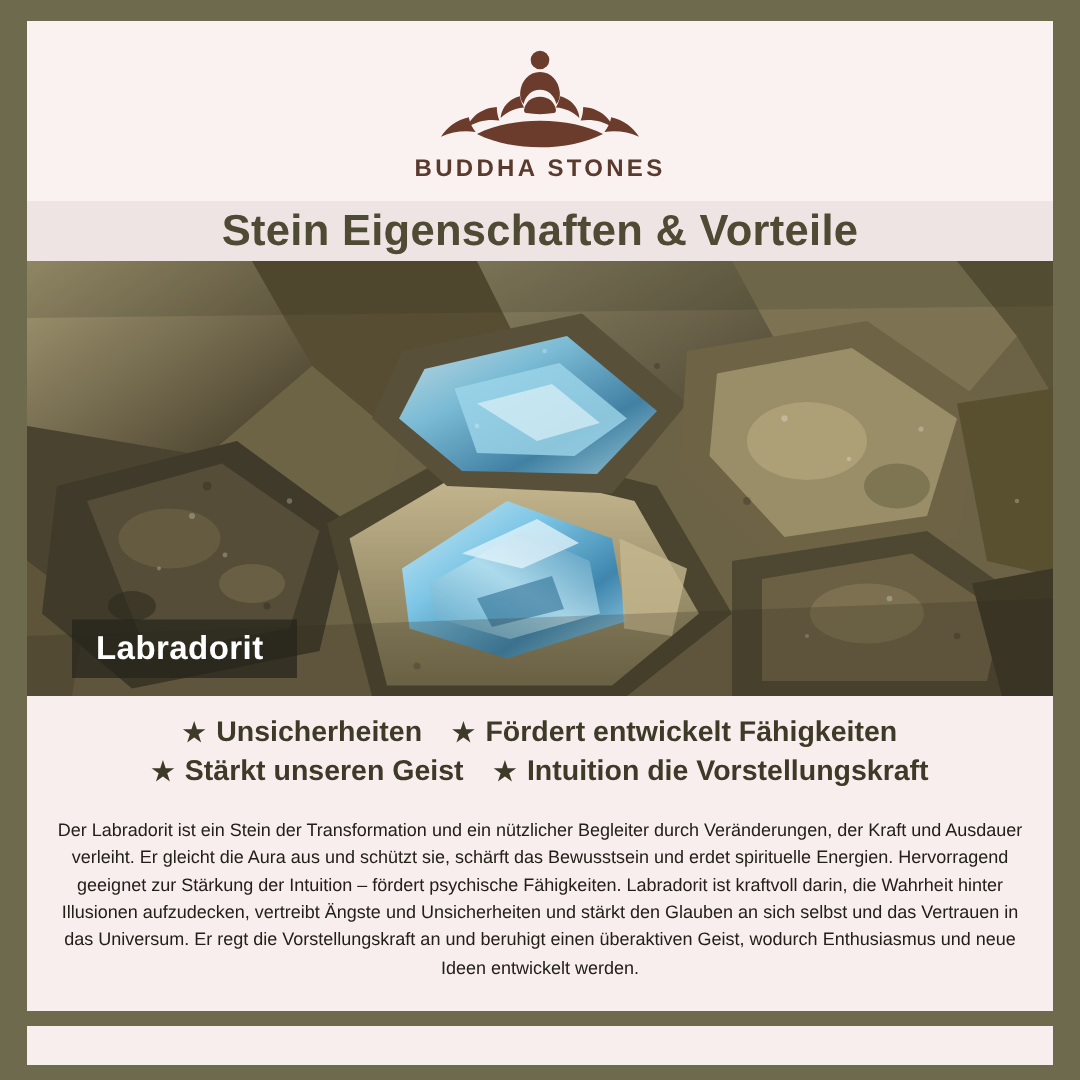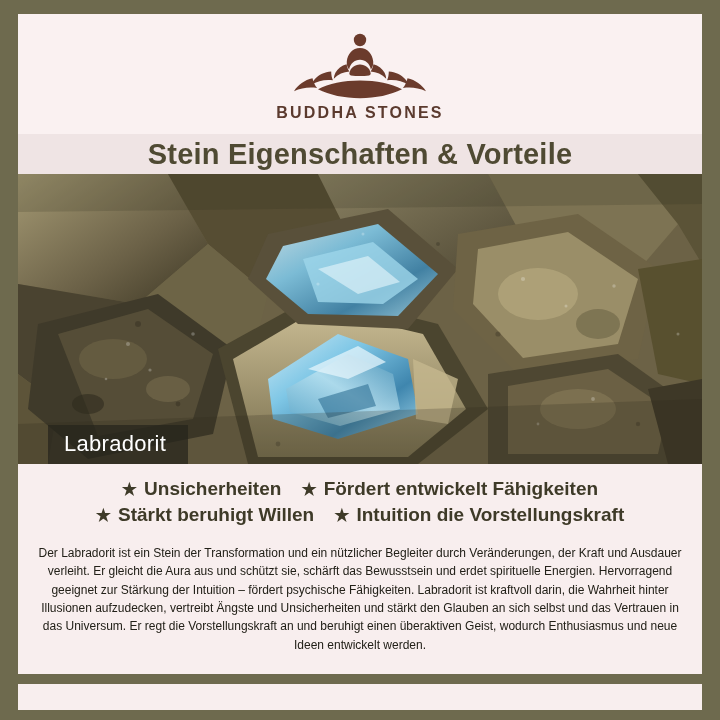--- a/index.html
+++ b/index.html
@@ -104,25 +104,25 @@
   .hero {
     position: relative;
     height: 290px;
     overflow: hidden;
     background: #6f6348;
   }
   .hero svg { display: block; }
   .stone-label {
     position: absolute;
     left: 30px;
-    bottom: 0;
+    bottom: 12px;
     background: rgba(38,36,28,0.72);
     color: #ffffff;
     font-size: 22px;
-    font-weight: normal;
+    font-weight: bold;
     padding: 6px 22px 7px 16px;
     letter-spacing: 0.3px;
   }
 
   
   .benefits {
     padding: 14px 6px 6px 6px;
     text-align: center;
   }
   .benefit-row {
@@ -306,21 +306,21 @@
           <span>Unsicherheiten</span>
         </span>
         <span class="benefit">
           <span class="star">★</span>
           <span>Fördert entwickelt Fähigkeiten</span>
         </span>
       </div>
       <div class="benefit-row">
         <span class="benefit">
           <span class="star">★</span>
-          <span>Stärkt beruhigt Willen</span>
+          <span>Stärkt unseren Geist</span>
         </span>
         <span class="benefit">
           <span class="star">★</span>
           <span>Intuition die Vorstellungskraft</span>
         </span>
       </div>
     </div>
 
     <div class="body-text">Der Labradorit ist ein Stein der Transformation und ein nützlicher Begleiter durch Veränderungen, der Kraft und Ausdauer verleiht. Er gleicht die Aura aus und schützt sie, schärft das Bewusstsein und erdet spirituelle Energien. Hervorragend geeignet zur Stärkung der Intuition – fördert psychische Fähigkeiten. Labradorit ist kraftvoll darin, die Wahrheit hinter Illusionen aufzudecken, vertreibt Ängste und Unsicherheiten und stärkt den Glauben an sich selbst und das Vertrauen in das Universum. Er regt die Vorstellungskraft an und beruhigt einen überaktiven Geist, wodurch Enthusiasmus und neue Ideen entwickelt werden.</div>
 

